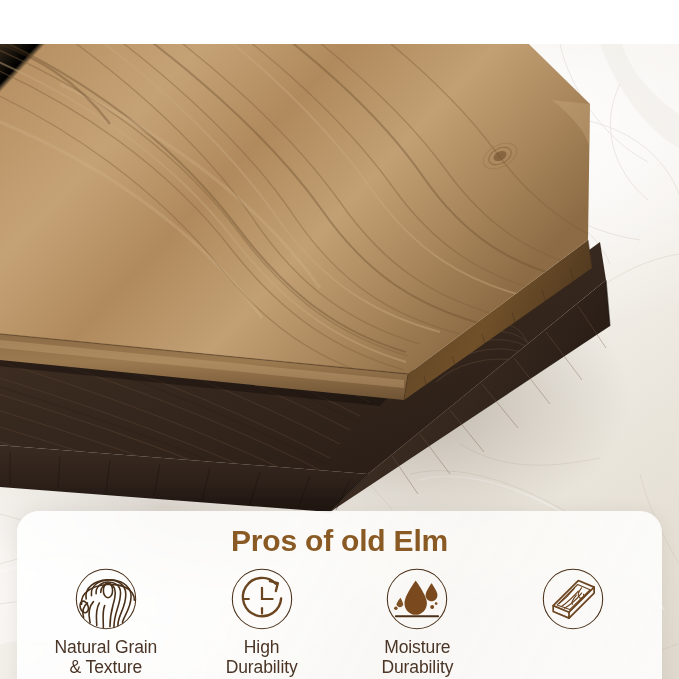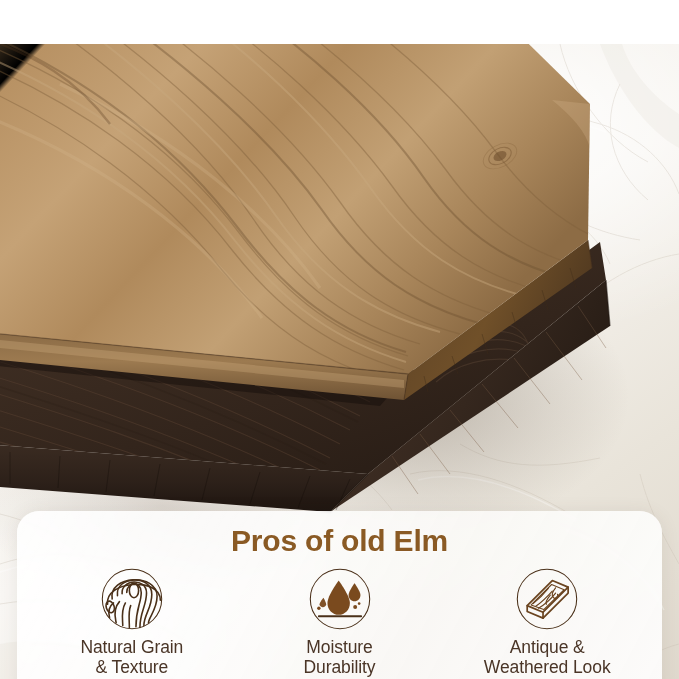--- a/index.html
+++ b/index.html
@@ -364,20 +364,36 @@
               <path d="M40,56 C33,68 36,82 36,90"></path>
               <path d="M31,54 C20,66 25,80 26,86"></path>
               <path d="M22,56 C12,64 15,74 16,78"></path>
               <ellipse cx="17" cy="62" rx="6" ry="9" transform="rotate(-18 17 62)"></ellipse>
             </g>
           </svg>
           <div class="feature-label">Natural Grain
 &amp; Texture</div>
         </div>
 
+        <div class="feature">
+          <svg class="feature-icon" viewBox="0 0 100 100">
+            <circle cx="50" cy="50" r="45" fill="none" stroke="#4a3019" stroke-width="1.6"></circle>
+            <g fill="none" stroke="#6b4420" stroke-width="3.6" stroke-linecap="round">
+              <path d="M71,27 A29,29 0 1 0 79,49"></path>
+            </g>
+            <path d="M62,23 L74,26 L71,38" fill="none" stroke="#6b4420" stroke-width="3.6" stroke-linecap="round" stroke-linejoin="round"></path>
+            <g fill="none" stroke="#6b4420" stroke-width="3.4" stroke-linecap="round">
+              <path d="M50,33 L50,50 L66,50"></path>
+              <path d="M50,64 L50,72"></path>
+              <path d="M30,50 L22,50"></path>
+            </g>
+          </svg>
+          <div class="feature-label">High
+Durability</div>
+        </div>
 
         <div class="feature">
           <svg class="feature-icon" viewBox="0 0 100 100">
             <circle cx="50" cy="50" r="45" fill="none" stroke="#4a3019" stroke-width="1.6"></circle>
 
             <path d="M48,22 C48,22 31,45 31,56 C31,66 38.6,74 48,74 C57.4,74 65,66 65,56 C65,45 48,22 48,22 Z" fill="#7a4a1e"></path>
 
             <path d="M72,26 C72,26 63,38 63,44 C63,49.5 67,53.5 72,53.5 C77,53.5 81,49.5 81,44 C81,38 72,26 72,26 Z" fill="#7a4a1e"></path>
 
             <g fill="#7a4a1e">
@@ -408,21 +424,19 @@
             </g>
 
             <g fill="none" stroke="#6b4420" stroke-width="1.8" stroke-linecap="round">
               <path d="M29,57 C38,50 44,44 52,34"></path>
               <path d="M33,61 C43,54 50,47 58,38"></path>
               <path d="M37,64 C47,58 56,50 63,41"></path>
               <path d="M63,33 C58,39 56,45 60,48 C64,51 68,47 66,43"></path>
               <path d="M55,44 C50,50 47,54 49,58"></path>
             </g>
           </svg>
-          <div class="feature-label">Antique &amp;
-Weathered Look</div>
         </div>
 
       </div>
     </div>
   </div>
 
 </div>
 
 </body></html>

